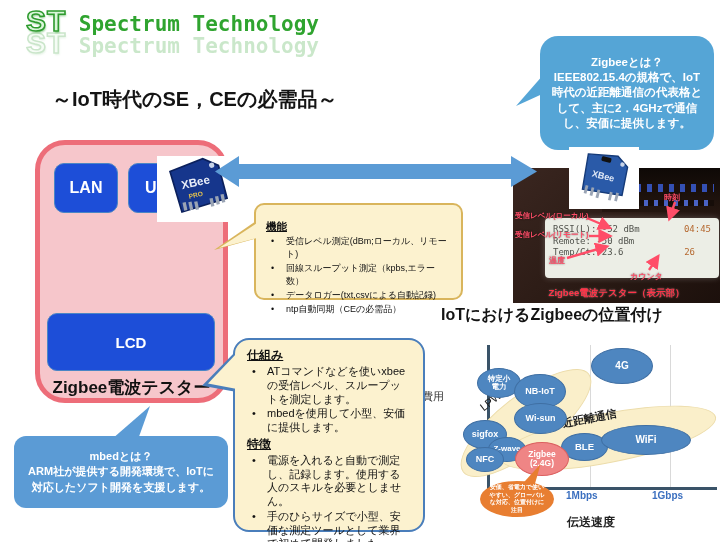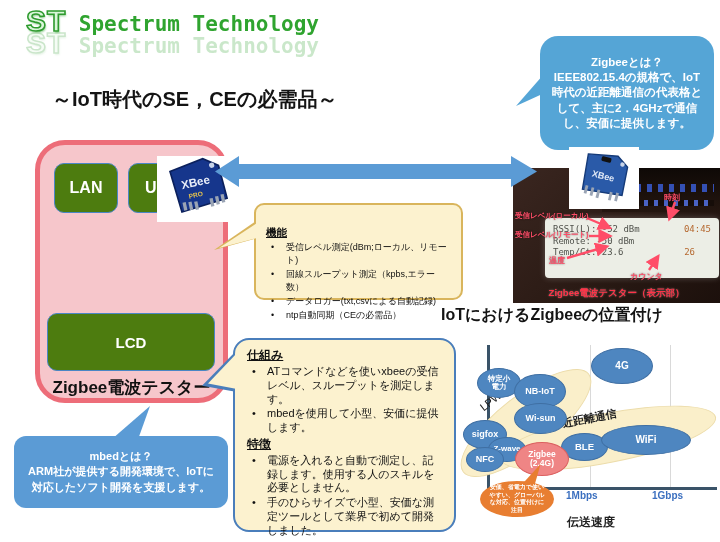--- a/index.html
+++ b/index.html
@@ -17,21 +17,21 @@
   
   .co-blue{background:#55a5d6;border-radius:18px;color:#fff;font-weight:bold;text-align:center;
            display:flex;flex-direction:column;justify-content:center;padding:6px 9px;box-sizing:border-box;}
   .co-cream{background:#fcf2cf;box-sizing:border-box;}
   .tail{clip-path:polygon(100% 0,0 100%,100% 60%);}
   .bullets{margin:1px 0 0 0;padding:0;list-style:none;}
   .bullets li{position:relative;padding-left:20px;margin:0 0 1px 0;}
   .bullets li::before{content:"•";position:absolute;left:5px;top:0;}
   .hd{font-weight:bold;text-decoration:underline;color:#111;}
   
-  .blue-box{background:#4d7c0f;border:1.5px solid #4a86c5;border-radius:10px;color:#fff;
+  .blue-box{background:#1d4ed8;border:1.5px solid #4a86c5;border-radius:10px;color:#fff;
             font-weight:bold;display:flex;align-items:center;justify-content:center;box-sizing:border-box;}
   
   #photo{background:linear-gradient(135deg,#3a2620 0%,#2a1a14 55%,#1c100c 100%);}
   .annot{color:#ff4d68;font-weight:bold;white-space:nowrap;text-shadow:0 0 2px rgba(0,0,0,.6);}
   .lcd-row{display:flex;justify-content:space-between;line-height:1.3;}
   
   .bub{background:#4e86c0;border:1px solid #3f6fa3;border-radius:50%;color:#fff;font-weight:bold;
        display:flex;align-items:center;justify-content:center;text-align:center;
        white-space:pre-line;line-height:1.05;z-index:2;}
   .grp{background:#faefca;border:1px solid #ecdcaa;border-radius:50%;z-index:1;}
@@ -82,33 +82,33 @@
       </g>
     </svg>
   </div>
 
   <div class="abs" style="left:215px;top:156px;width:24px;height:31px;background:#5b9bd5;clip-path:polygon(100% 0,0 50%,100% 100%);z-index:4;"></div>
   <div class="abs" style="left:238px;top:164px;width:274px;height:15px;background:#5b9bd5;z-index:4;"></div>
   <div class="abs" style="left:511px;top:156px;width:26px;height:31px;background:#5b9bd5;clip-path:polygon(0 0,100% 50%,0 100%);z-index:4;"></div>
 
   <div class="abs" style="left:214px;top:221px;width:42px;height:29px;background:#d9b55c;clip-path:polygon(100% 0,0 100%,100% 60%);z-index:2;"></div>
   <div class="abs" style="left:219px;top:223px;width:38px;height:25px;background:#fcf2cf;clip-path:polygon(100% 0,0 100%,100% 60%);z-index:3;"></div>
-  <div class="abs co-cream" style="left:254px;top:203px;width:209px;height:97px;border:2px solid #d9b55c;border-radius:10px;padding:21px 10px;z-index:2;">
+  <div class="abs co-cream" style="left:254px;top:203px;width:209px;height:97px;border:2px solid #d9b55c;border-radius:10px;padding:15px 10px;z-index:2;">
     <div class="hd" style="font-size:10.5px;">機能</div>
     <ul class="bullets" style="font-size:9px;color:#111;line-height:1.45;">
       <li>受信レベル測定(dBm;ローカル、リモート)</li>
       <li>回線スループット測定（kpbs,エラー数）</li>
       <li>データロガー(txt,csvによる自動記録)</li>
       <li>ntp自動同期（CEの必需品）</li>
     </ul>
   </div>
 
   <div class="abs" style="left:202px;top:350px;width:35px;height:42px;background:#4a7ebb;clip-path:polygon(100% 0,0 85%,100% 100%);z-index:2;"></div>
   <div class="abs" style="left:208px;top:353px;width:29px;height:36px;background:#fcf2cf;clip-path:polygon(100% 0,0 85%,100% 100%);z-index:3;"></div>
-  <div class="abs co-cream" style="left:233px;top:338px;width:223px;height:194px;border:2.5px solid #4a7ebb;border-radius:16px;padding:7px 12px;z-index:2;">
+  <div class="abs co-cream" style="left:233px;top:338px;width:192px;height:194px;border:2.5px solid #4a7ebb;border-radius:16px;padding:7px 12px;z-index:2;">
     <div class="hd" style="font-size:12px;">仕組み</div>
     <ul class="bullets" style="font-size:11px;color:#111;line-height:1.25;">
       <li>ATコマンドなどを使いxbeeの受信レベル、スループットを測定します。</li>
       <li>mbedを使用して小型、安価に提供します。</li>
     </ul>
     <div class="hd" style="font-size:12px;">特徴</div>
     <ul class="bullets" style="font-size:11px;color:#111;line-height:1.25;">
       <li>電源を入れると自動で測定し、記録します。使用する人のスキルを必要としません。</li>
       <li>手のひらサイズで小型、安価な測定ツールとして業界で初めて開発しました。</li>
     </ul>

